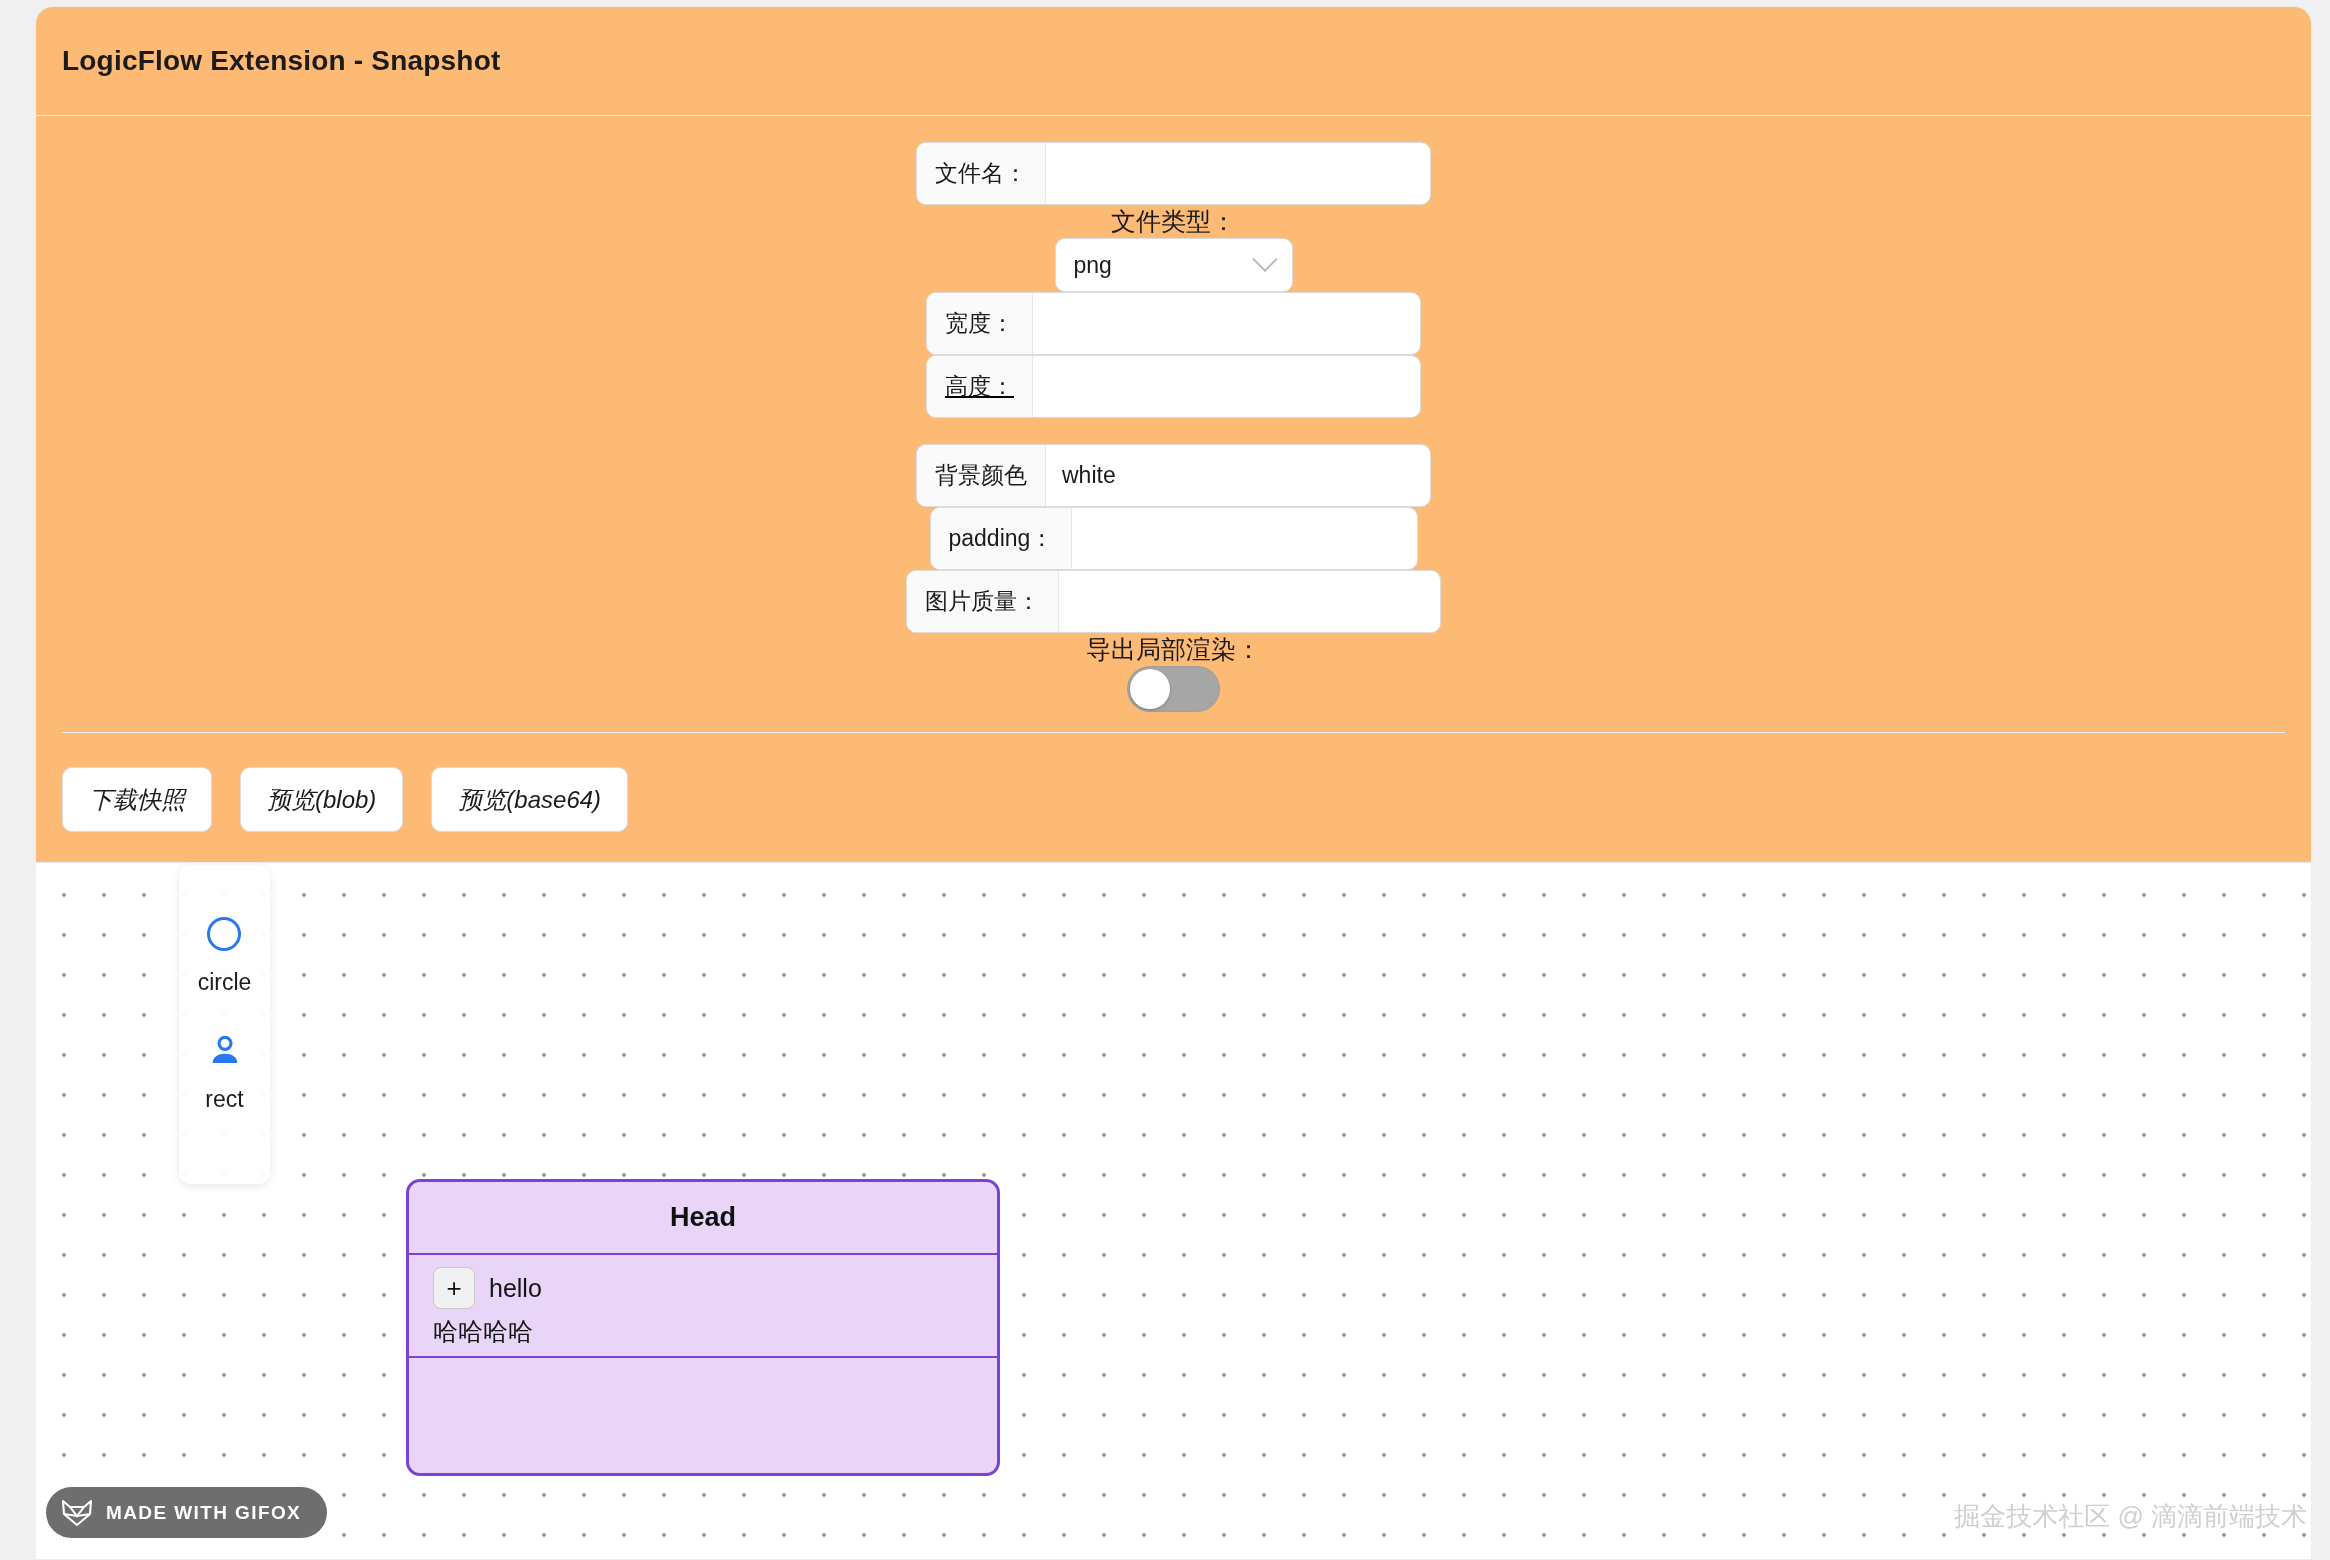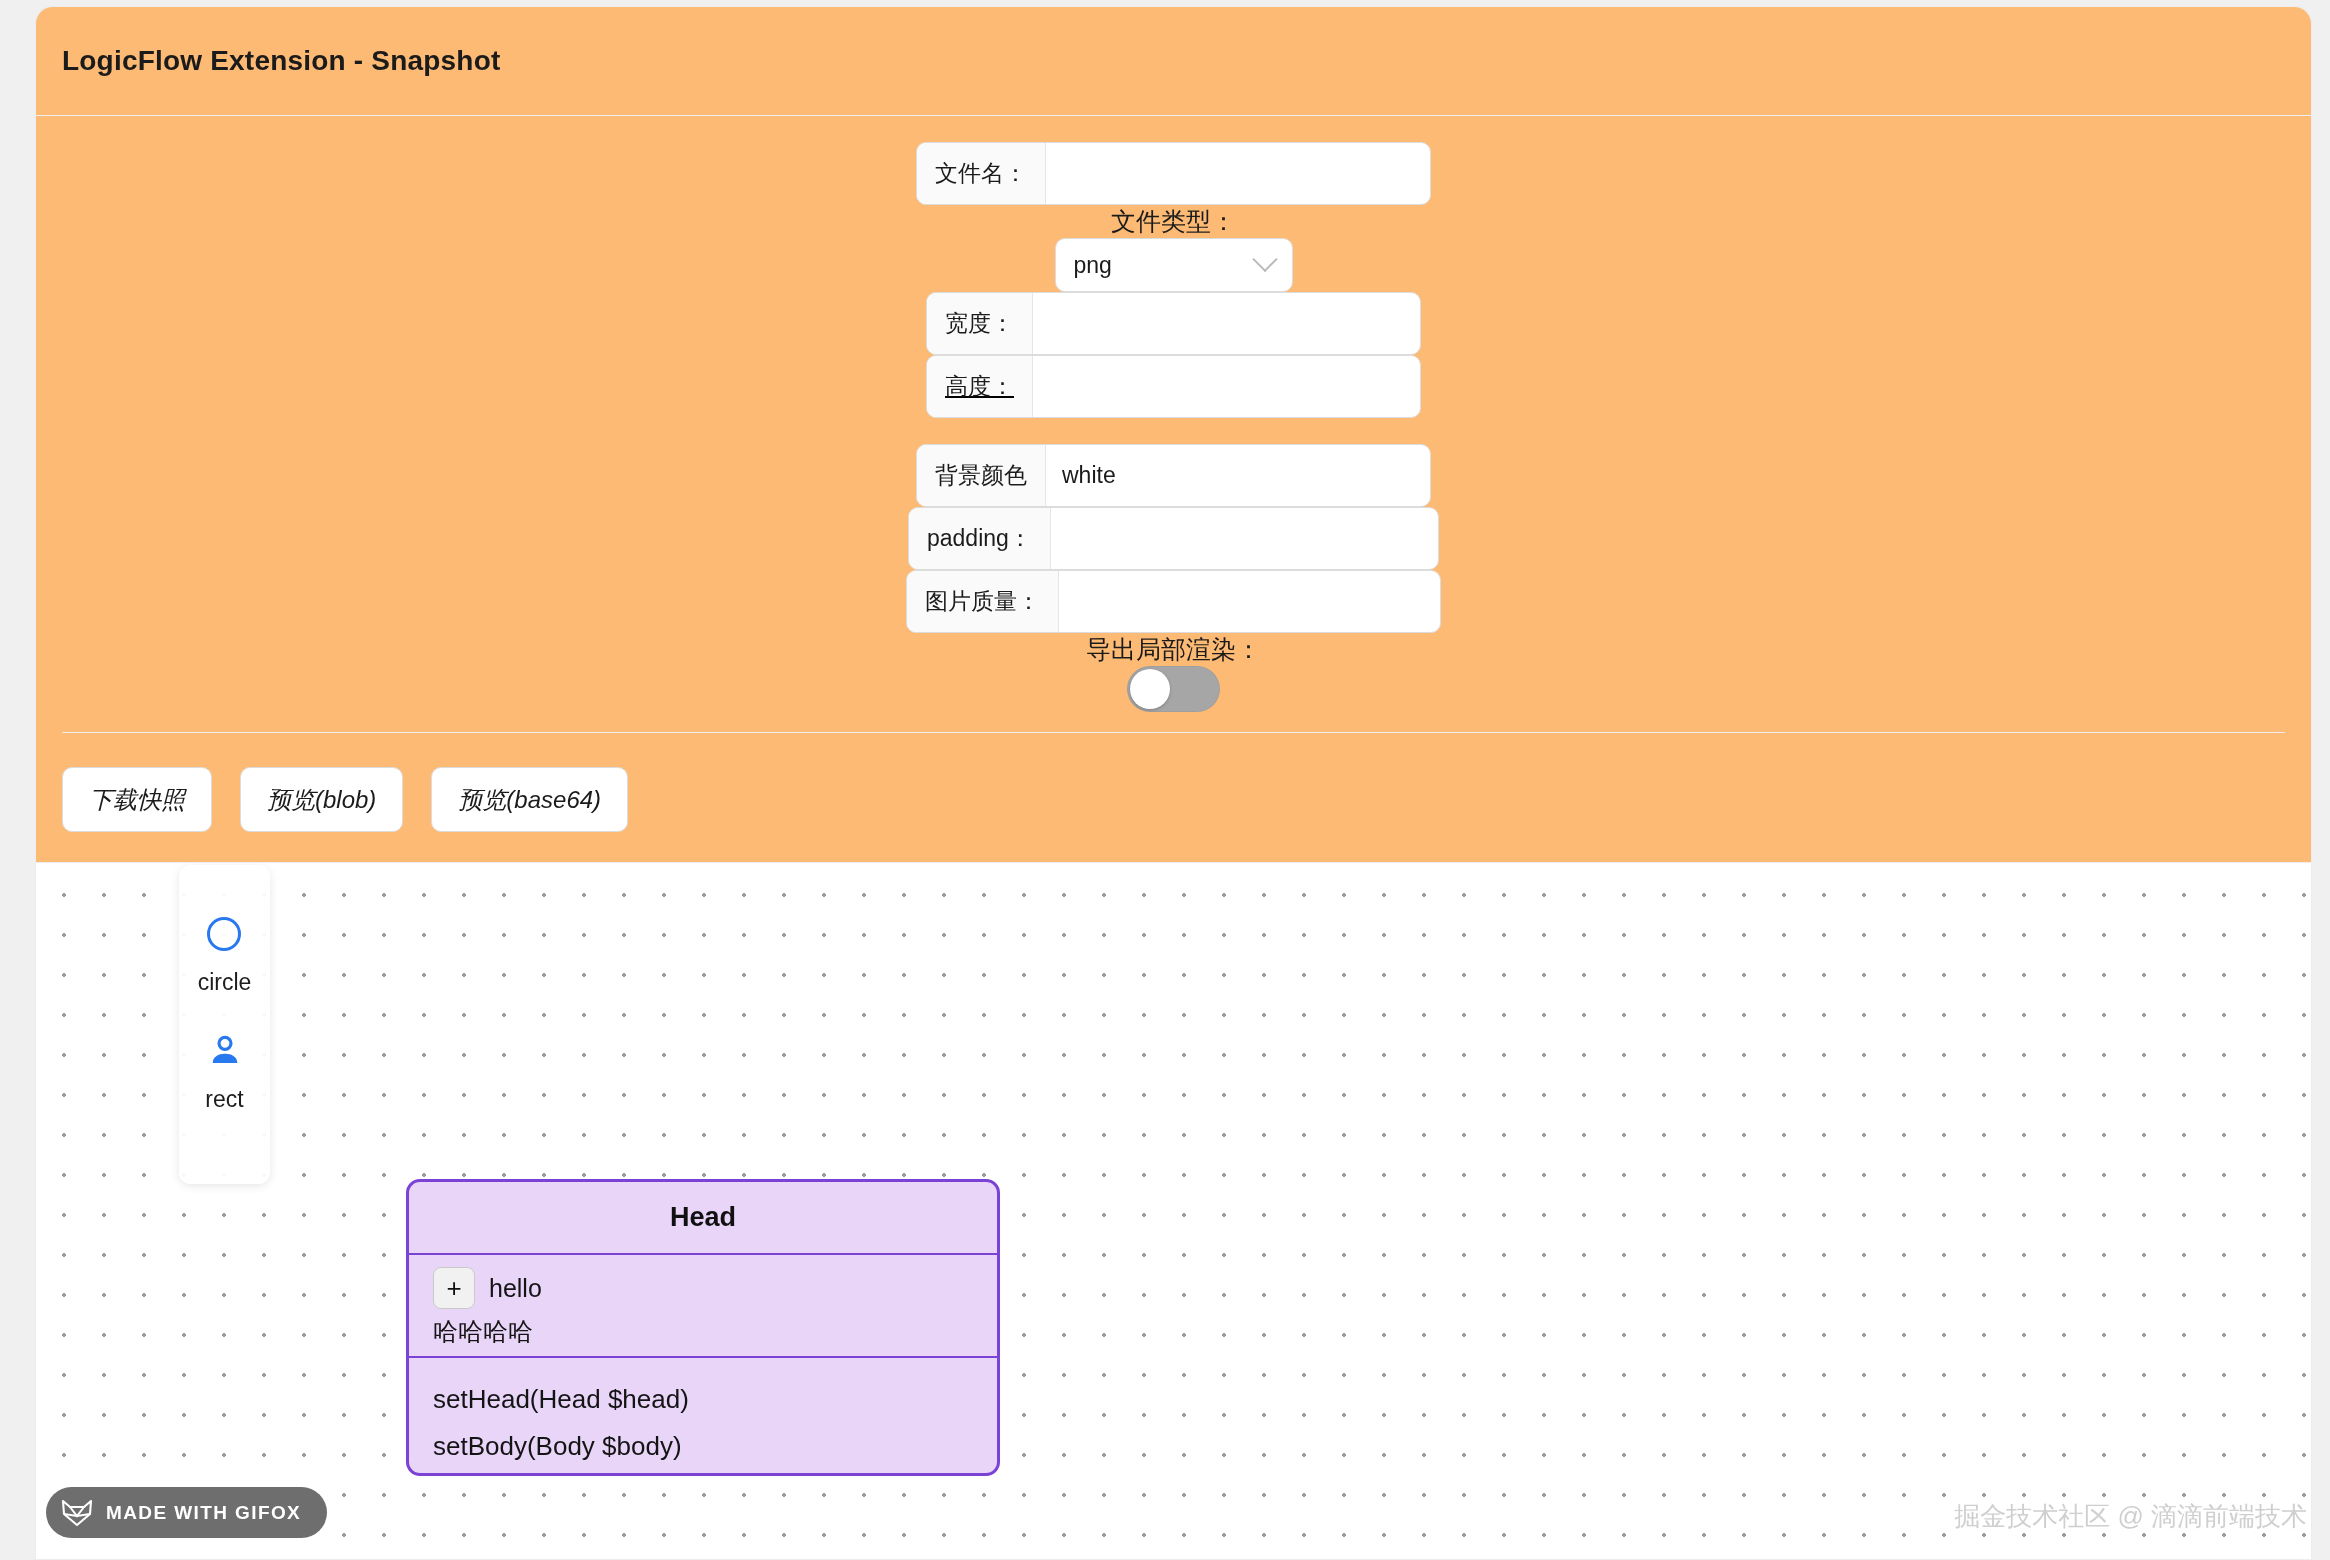--- a/index.html
+++ b/index.html
@@ -60,21 +60,21 @@
   .ig-input::placeholder { color:#bdbdbd; }
 
   .plain-label { font-size:25px; color:#1b1b1b; white-space:nowrap; }
 
   
   .w-filename { width:515px; }
   .w-filename .ig-input { width:337px; }
   .w-width   { width:495px; }
   .w-height  { width:495px;text-decoration:underline; }
   .w-bgcolor { width:515px; }
-  .w-padding { width:531px;gap:40px; }
+  .w-padding { width:488px;gap:40px; }
   .w-quality { width:535px; }
 
   .gap-28 { width:28px; }
   .gap-18 { width:18px; }
   .gap-46 { width:46px; }
 
   
   .select {
     width:238px; height:54px;
     border:1px solid #dcdcdc; border-radius:10px;
@@ -309,24 +309,20 @@
 
     <div class="uml">
       <div class="uml-head">Head</div>
       <div class="uml-mid">
         <div class="uml-mid-line1">
           <span class="plus-btn">+</span>
           <span class="uml-txt">hello</span>
         </div>
         <div class="uml-mid-line2">哈哈哈哈</div>
       </div>
-      <div class="uml-body">
-        <div>setHead(Head $head)</div>
-        <div>setBody(Body $body)</div>
-      </div>
     </div>
 
     <div class="rectnode" id="rect-hello1">你好1</div>
     <div class="rectnode" id="rect-hello2">你好2</div>
 
   </div>
 </div>
 
 <div class="gifox">
   <svg width="34" height="30" viewBox="0 0 34 30">

